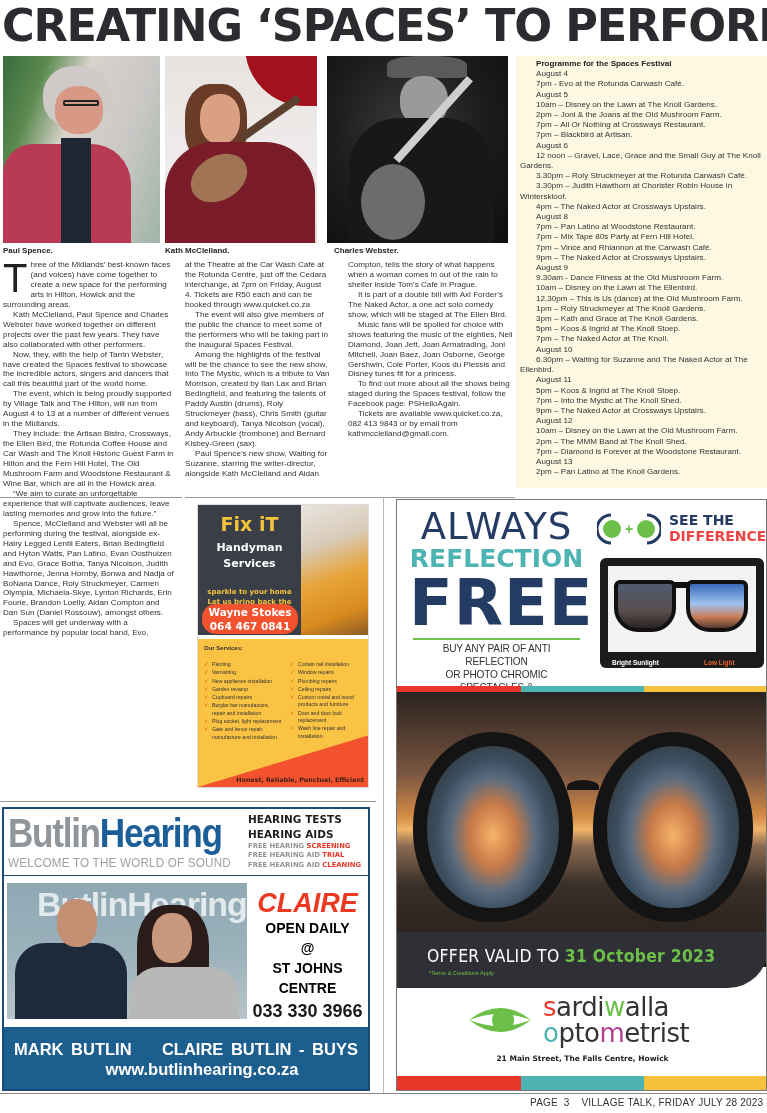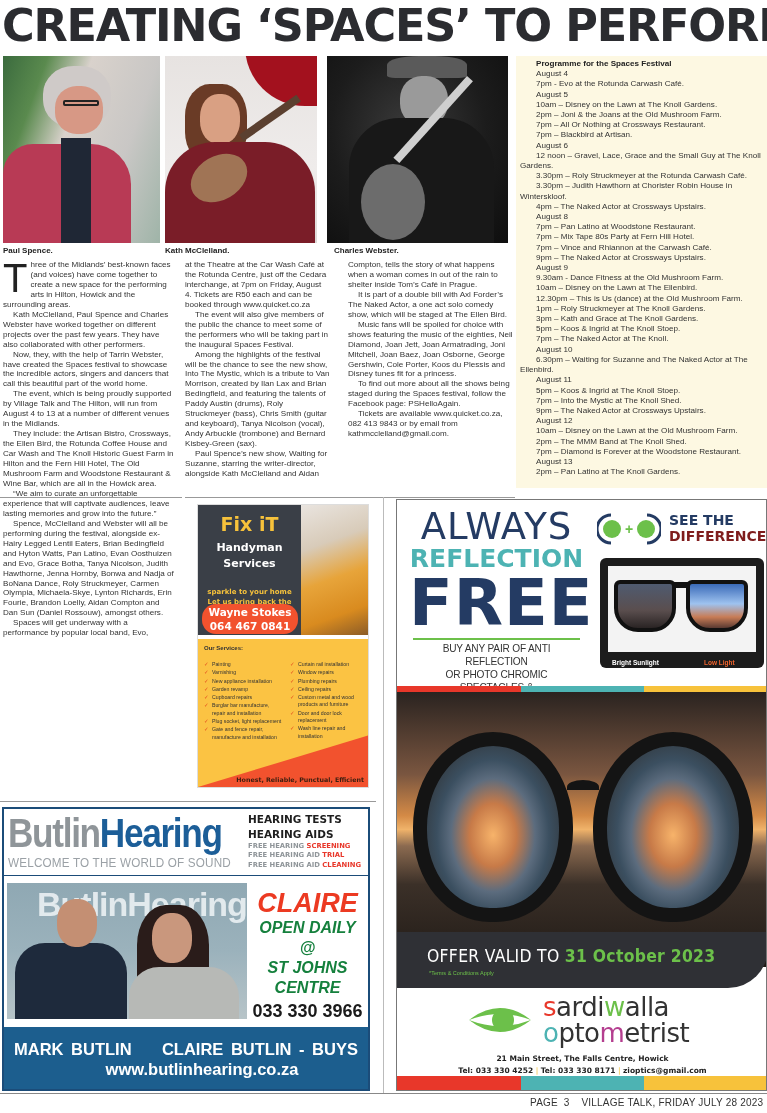--- a/index.html
+++ b/index.html
@@ -77,21 +77,21 @@
   .bt-divider { position: absolute; left: 0; top: 66px; width: 364px; height: 1px; background: #1b4c79; }
   .bt-photo { position: absolute; left: 3px; top: 74px; width: 240px; height: 136px; background: linear-gradient(180deg,#8fa8b3 0%,#9bb2bc 50%,#b7c4c8 100%); overflow: hidden; }
   .bt-photo .wm { position: absolute; left: 30px; top: 2px; font-size: 34px; font-weight: bold; color: rgba(240,245,247,0.85); letter-spacing: -1px; white-space: nowrap; }
   .bt-photo .man-head { position: absolute; left: 50px; top: 16px; width: 40px; height: 48px; background: #c48f73; border-radius: 45%; }
   .bt-photo .man-body { position: absolute; left: 8px; top: 60px; width: 112px; height: 80px; background: #1e2a3c; border-radius: 30px 30px 0 0; }
   .bt-photo .wo-hair { position: absolute; left: 130px; top: 22px; width: 72px; height: 100px; background: #2a1c1a; border-radius: 40% 40% 20% 20%; }
   .bt-photo .wo-head { position: absolute; left: 145px; top: 30px; width: 40px; height: 50px; background: #c9977d; border-radius: 45%; }
   .bt-photo .wo-body { position: absolute; left: 122px; top: 84px; width: 110px; height: 60px; background: #b7b9b6; border-radius: 30px 30px 0 0; }
   .bt-claire { position: absolute; left: 243px; top: 80px; width: 121px; text-align: center; font-family: "Liberation Sans", sans-serif; font-weight: bold; }
   .bt-claire .name { color: #ec3a22; font-size: 27px; font-style: italic; line-height: 29px; }
-  .bt-claire .line { color: #15803d; font-size: 16px; line-height: 20px; font-style: italic; }
+  .bt-claire .line { color: #000000; font-size: 14px; line-height: 20px; }
   .bt-claire .phone { color: #1a1a1a; font-size: 18px; line-height: 22px; margin-top: 2px; }
   .bt-bottom { position: absolute; left: 0; top: 218px; width: 364px; height: 62px; background: #1c5e8e; color: #fff; text-align: center; font-weight: bold; font-family: "Liberation Sans", sans-serif; }
   .bt-bottom .names { font-size: 16.5px; line-height: 20px; margin-top: 12px; word-spacing: 3px; }
   .bt-bottom .url { font-size: 16.5px; line-height: 20px; padding-left: 32px; }
 
   
   .sardi { left: 396px; top: 499px; width: 371px; height: 592px; border: 1px solid #777; overflow: hidden; background: #fff; }
   .sd-always { position: absolute; left: 12px; top: 8px; width: 175px; text-align: center; }
   .sd-always .l1 { font-size: 37px; color: #243b63; font-family: "DejaVu Sans", sans-serif; letter-spacing: 1px; line-height: 38px; font-weight: normal; }
   .sd-always .l2 { font-size: 25px; color: #4db3b3; font-weight: bold; font-family: "DejaVu Sans", sans-serif; line-height: 26px; }
@@ -101,21 +101,21 @@
   .sd-always .l5 { font-size: 12px; color: #6cc04a; font-weight: bold; line-height: 13px; }
   .sd-always .l6 { font-size: 19px; color: #222; font-weight: bold; line-height: 21px; font-family: "DejaVu Sans", sans-serif; }
   .sd-always .l6 sup { font-size: 8px; }
   .sd-always .l6 span { color: #6cc04a; }
   .sd-always .l7 { font-size: 9px; color: #333; font-weight: bold; line-height: 12px; letter-spacing: 0.3px; }
   .sd-always .l7 span { color: #6cc04a; }
   .sd-see { position: absolute; left: 200px; top: 12px; }
   .sd-see .icon { position: absolute; left: 0; top: 0; width: 64px; height: 34px; }
   .sd-see .txt { position: absolute; left: 72px; top: 0; font-family: "DejaVu Sans", sans-serif; font-weight: bold; font-size: 14px; line-height: 16px; white-space: nowrap; }
   .sd-see .t1 { color: #243b63; }
-  .sd-see .t2 { color: #7f1d1d; }
+  .sd-see .t2 { color: #ef4444; }
   .sd-tablet { position: absolute; left: 203px; top: 58px; width: 164px; height: 110px; background: #1c1c1c; border-radius: 6px; }
   .sd-tablet .screen { position: absolute; left: 8px; top: 8px; width: 148px; height: 86px; background: #f3f3f3; overflow: hidden; }
   .sd-tablet .lens { position: absolute; top: 14px; width: 62px; height: 52px; border: 4px solid #111; border-radius: 6px 6px 24px 24px; }
   .sd-tablet .lens.l { left: 6px; background: linear-gradient(180deg,#4f5b70,#5a4e4e 60%,#2a2424); }
   .sd-tablet .lens.r { left: 78px; background: linear-gradient(180deg,#3a6ab8,#9ec2ef 45%,#c87c56 75%,#5a3a32); }
   .sd-tablet .bridge { position: absolute; left: 66px; top: 16px; width: 14px; height: 6px; background: #111; }
   .sd-tablet .lab { position: absolute; bottom: 2px; font-size: 6.5px; font-weight: bold; }
   .sd-stripes { position: absolute; left: 0; width: 371px; height: 6px; display: flex; }
   .sd-stripes div { flex: 1; }
   .sd-scene { position: absolute; left: 0; top: 192px; width: 371px; height: 275px; background: linear-gradient(180deg,#2a2320 0%,#7a5640 30%,#d48a46 45%,#f0b36a 50%,#8b6a50 56%,#3b3028 70%,#201a16 100%); overflow: hidden; }
@@ -371,27 +371,20 @@
       <path d="M2 20 Q33 44 64 20 Q33 32 2 20 Z" fill="#6cc04a"></path>
       <circle cx="36" cy="20" r="11" fill="#6cc04a"></circle>
     </svg>
     <div class="sd-name">
       <div><span class="r">s</span><span>ardi</span><span class="g">w</span><span>alla</span></div>
       <div><span class="b">o</span><span>pto</span><span class="m">m</span><span>etrist</span></div>
     </div>
   </div>
   <div class="sd-addr">
     <div>21 Main Street, The Falls Centre, Howick</div>
-    <div>
-      <span>Tel: 033 330 4252</span>
-      <span class="sep"> | </span>
-      <span>Tel: 033 330 8171</span>
-      <span class="sep"> | </span>
-      <span>zioptics@gmail.com</span>
-    </div>
   </div>
   <div class="sd-stripes" style="top:576px;height:14px;">
     <div style="background:#e8372a"></div>
       <div style="background:#4db3b3"></div>
       <div style="background:#f7c23b"></div>
   </div>
 </div>
 
 <div class="abs footer">
   <span style="white-space:pre;">PAGE  3</span>&nbsp;&nbsp;&nbsp;&nbsp;<span>VILLAGE TALK, FRIDAY JULY 28 2023</span>

